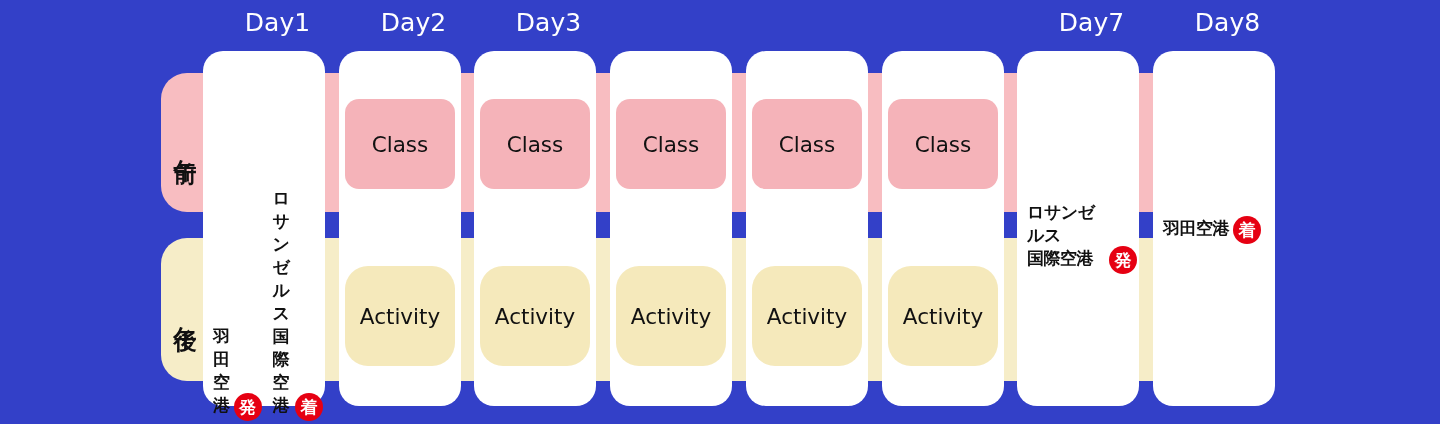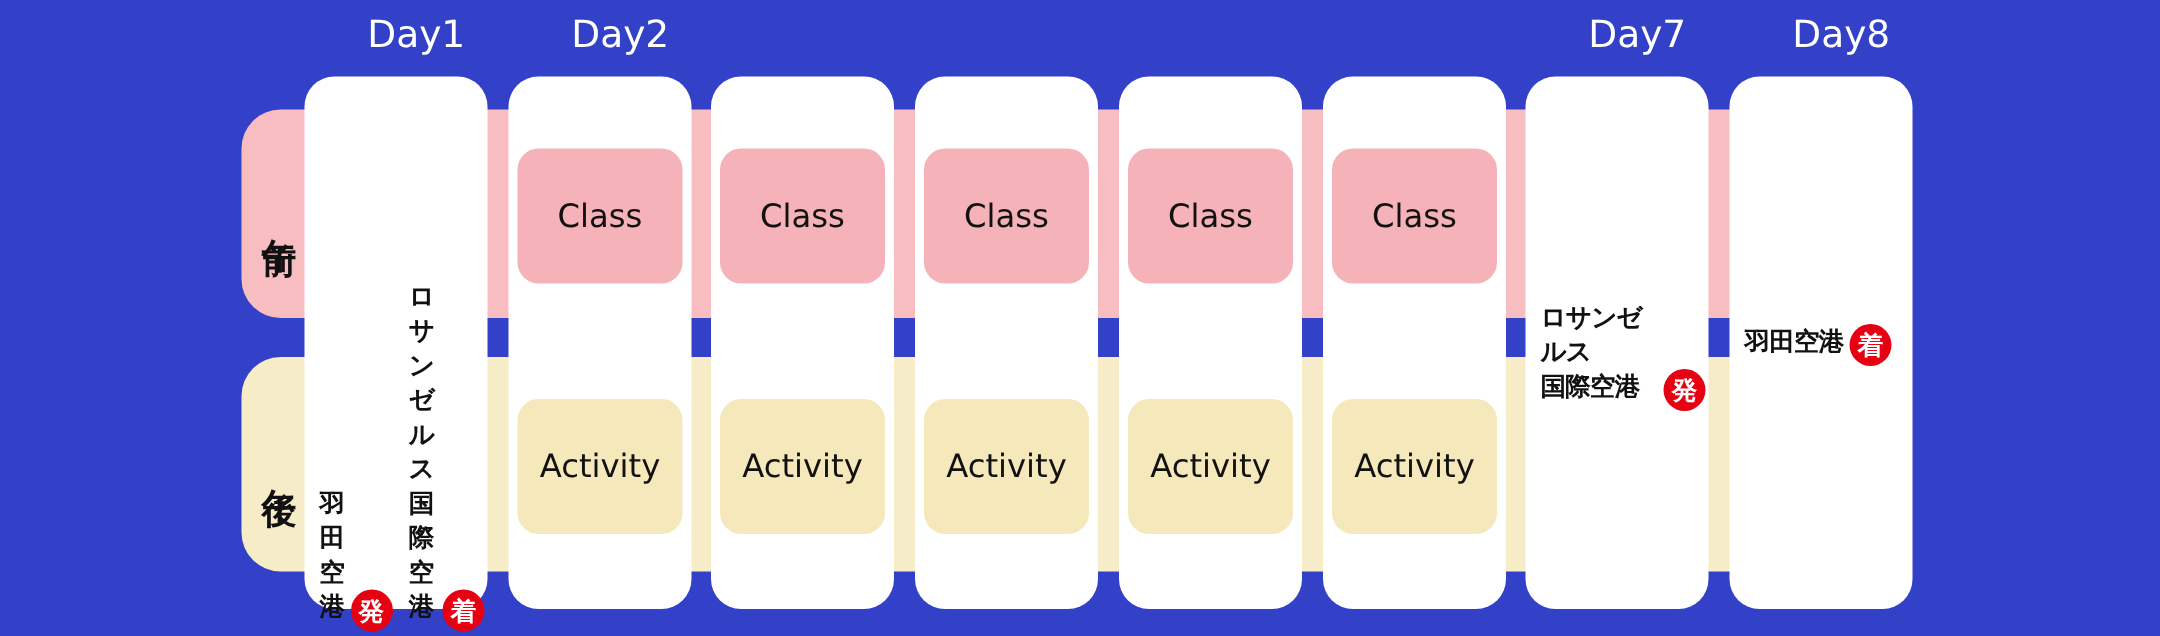--- a/index.html
+++ b/index.html
@@ -39,21 +39,21 @@
     background:var(--card,#fff);border-radius:20px;
   }
   
   .evt{
     position:absolute;left:6px;right:6px;
     border-radius:14px;
     display:flex;align-items:center;justify-content:center;
     font-size:21.5px;color:var(--text,#111);
   }
   .evt-am{top:48px;height:90px;background:var(--class-box,#f5b3b9);}
-  .evt-pm{top:215px;height:90px;background:var(--activity-box,#f5e9bb);}
+  .evt-pm{top:215px;height:100px;background:var(--activity-box,#f5e9bb);border-radius:23px;}
   
   .flights{
     position:absolute;left:10px;right:2px;
     display:flex;gap:11px;
   }
   .day-col[data-day="0"] .flights{top:136px;}
   .day-col[data-day="6"] .flights{top:150px;}
   .day-col[data-day="7"] .flights{top:161px;}
   .flight{display:flex;align-items:flex-end;gap:4px;}
   .flight-text{
@@ -97,20 +97,21 @@
         </div>
       </div>
       <div class="day-col" data-day="1" style="left: 339px;">
         <div class="day-header">Day2</div>
         <div class="day-card">
           <div class="evt evt-am">Class</div>
           <div class="evt evt-pm">Activity</div>
         </div>
       </div>
       <div class="day-col" data-day="2" style="left: 474px;">
+        <div class="day-header">Day3</div>
         <div class="day-card">
           <div class="evt evt-am">Class</div>
           <div class="evt evt-pm">Activity</div>
         </div>
       </div>
       <div class="day-col" data-day="3" style="left: 610px;">
         <div class="day-card">
           <div class="evt evt-am">Class</div>
           <div class="evt evt-pm">Activity</div>
         </div>

